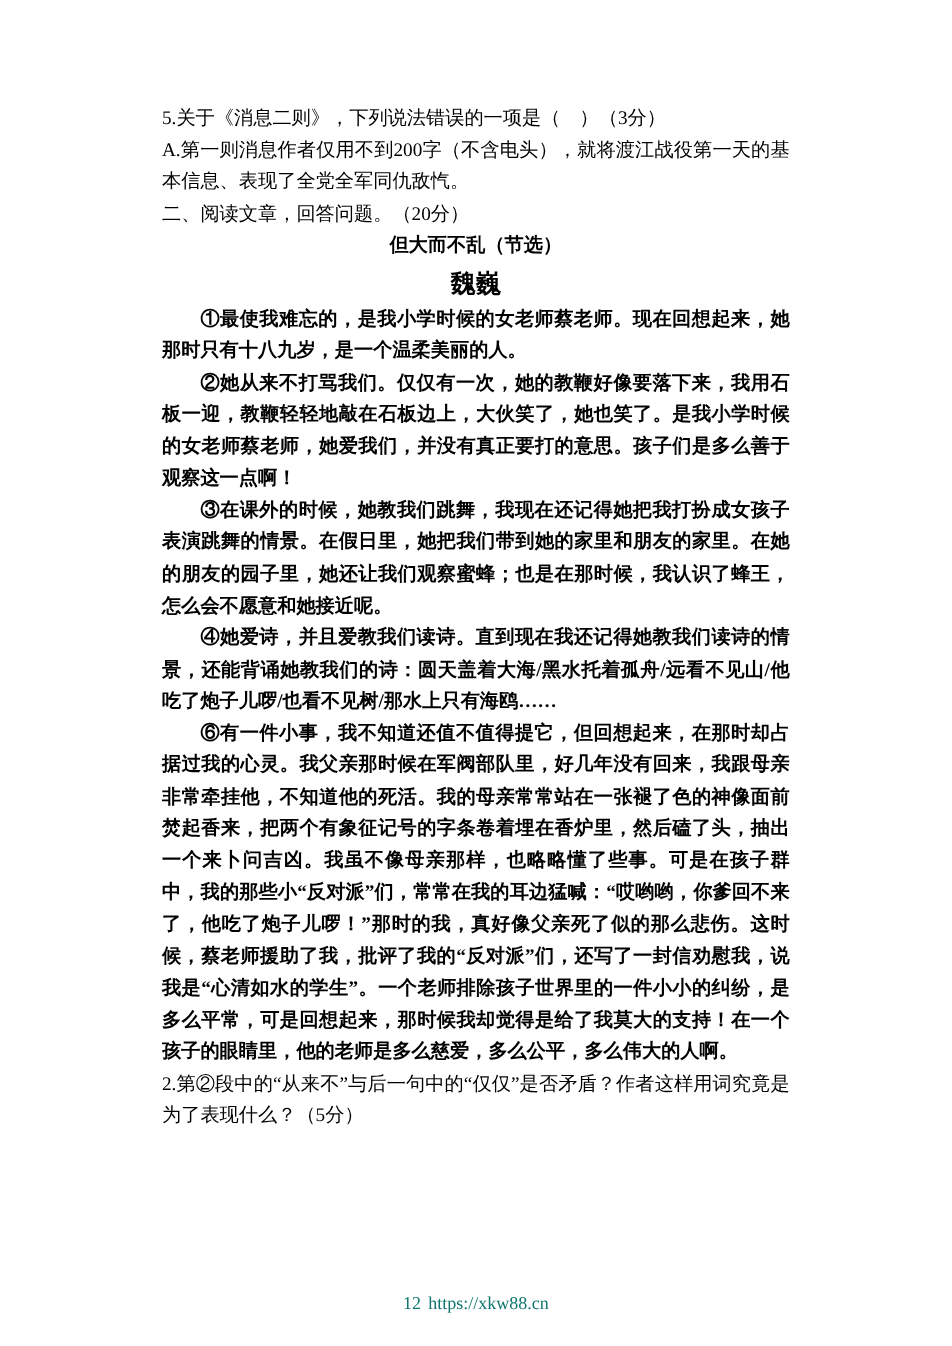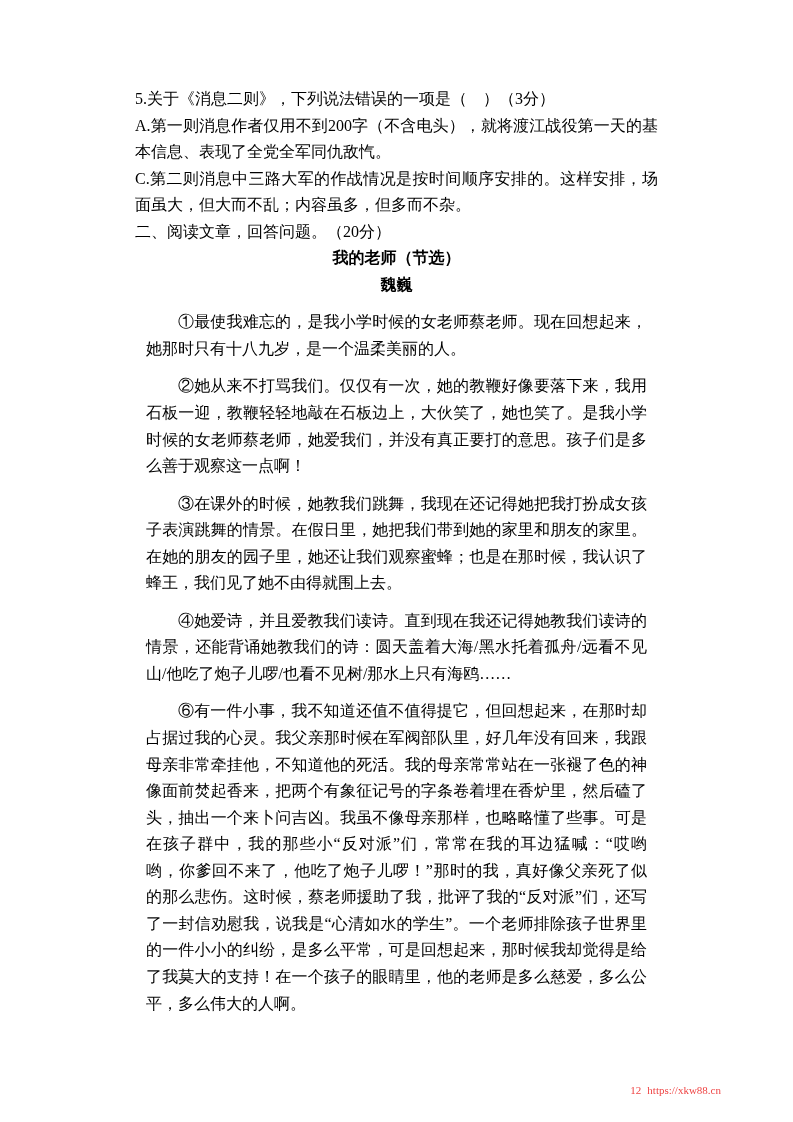--- a/index.html
+++ b/index.html
@@ -18,58 +18,58 @@
     position: absolute;
     left: 66px;
     right: 66px;
     top: 86px;
     font-size: 16px;
     line-height: 1.66;
     text-align: justify;
     word-break: break-all;
   }
   .line { margin: 0; }
-  .para { margin: 11px; }
+  .para { margin: 0; font-weight: bold; }
   .para.indent { text-indent: 2em; }
   .center { text-align: center; }
   .bold { font-weight: bold; }
   .passage-title { font-size: 16px; }
-  .passage-author { font-size: 16px; }
+  .passage-author { font-size: 21px; }
   .footer {
     position: absolute;
     left: 0;
     right: 0;
     bottom: 26px;
-    text-align: right;
-    color: #ef4444;
-    font-size: 11px;
+    text-align: center;
+    color: #0f766e;
+    font-size: 15px;
     font-family: "Liberation Serif", "DejaVu Serif", serif;
   }
   .footer span { padding: 0 3px; }
 </style>
 </head>
 <body>
 
 <div class="page">
   <div class="content">
 
     <p class="line">5.关于《消息二则》，下列说法错误的一项是（　）（3分）</p>
     <p class="line">A.第一则消息作者仅用不到200字（不含电头），就将渡江战役第一天的基本信息、表现了全党全军同仇敌忾。</p>
-    <p class="line">C.第二则消息中三路大军的作战情况是按时间顺序安排的。这样安排，场面虽大，但大而不乱；内容虽多，但多而不杂。</p>
 
     <p class="line">二、阅读文章，回答问题。（20分）</p>
 
-    <p class="line center bold passage-title">我的老师（节选）</p>
+    <p class="line center bold passage-title">但大而不乱（节选）</p>
     <p class="line center bold passage-author">魏巍</p>
 
     <p class="para indent">①最使我难忘的，是我小学时候的女老师蔡老师。现在回想起来，她那时只有十八九岁，是一个温柔美丽的人。</p>
     <p class="para indent">②她从来不打骂我们。仅仅有一次，她的教鞭好像要落下来，我用石板一迎，教鞭轻轻地敲在石板边上，大伙笑了，她也笑了。是我小学时候的女老师蔡老师，她爱我们，并没有真正要打的意思。孩子们是多么善于观察这一点啊！</p>
-    <p class="para indent">③在课外的时候，她教我们跳舞，我现在还记得她把我打扮成女孩子表演跳舞的情景。在假日里，她把我们带到她的家里和朋友的家里。在她的朋友的园子里，她还让我们观察蜜蜂；也是在那时候，我认识了蜂王，我们见了她不由得就围上去。</p>
+    <p class="para indent">③在课外的时候，她教我们跳舞，我现在还记得她把我打扮成女孩子表演跳舞的情景。在假日里，她把我们带到她的家里和朋友的家里。在她的朋友的园子里，她还让我们观察蜜蜂；也是在那时候，我认识了蜂王，怎么会不愿意和她接近呢。</p>
     <p class="para indent">④她爱诗，并且爱教我们读诗。直到现在我还记得她教我们读诗的情景，还能背诵她教我们的诗：圆天盖着大海/黑水托着孤舟/远看不见山/他吃了炮子儿啰/也看不见树/那水上只有海鸥……</p>
     <p class="para indent">⑥有一件小事，我不知道还值不值得提它，但回想起来，在那时却占据过我的心灵。我父亲那时候在军阀部队里，好几年没有回来，我跟母亲非常牵挂他，不知道他的死活。我的母亲常常站在一张褪了色的神像面前焚起香来，把两个有象征记号的字条卷着埋在香炉里，然后磕了头，抽出一个来卜问吉凶。我虽不像母亲那样，也略略懂了些事。可是在孩子群中，我的那些小“反对派”们，常常在我的耳边猛喊：“哎哟哟，你爹回不来了，他吃了炮子儿啰！”那时的我，真好像父亲死了似的那么悲伤。这时候，蔡老师援助了我，批评了我的“反对派”们，还写了一封信劝慰我，说我是“心清如水的学生”。一个老师排除孩子世界里的一件小小的纠纷，是多么平常，可是回想起来，那时候我却觉得是给了我莫大的支持！在一个孩子的眼睛里，他的老师是多么慈爱，多么公平，多么伟大的人啊。</p>
 
+    <p class="line">2.第②段中的“从来不”与后一句中的“仅仅”是否矛盾？作者这样用词究竟是为了表现什么？（5分）</p>
 
   </div>
 
   <div class="footer">
     <span>12</span><span>https://xkw88.cn</span>
   </div>
 </div>
 
 </body></html>

